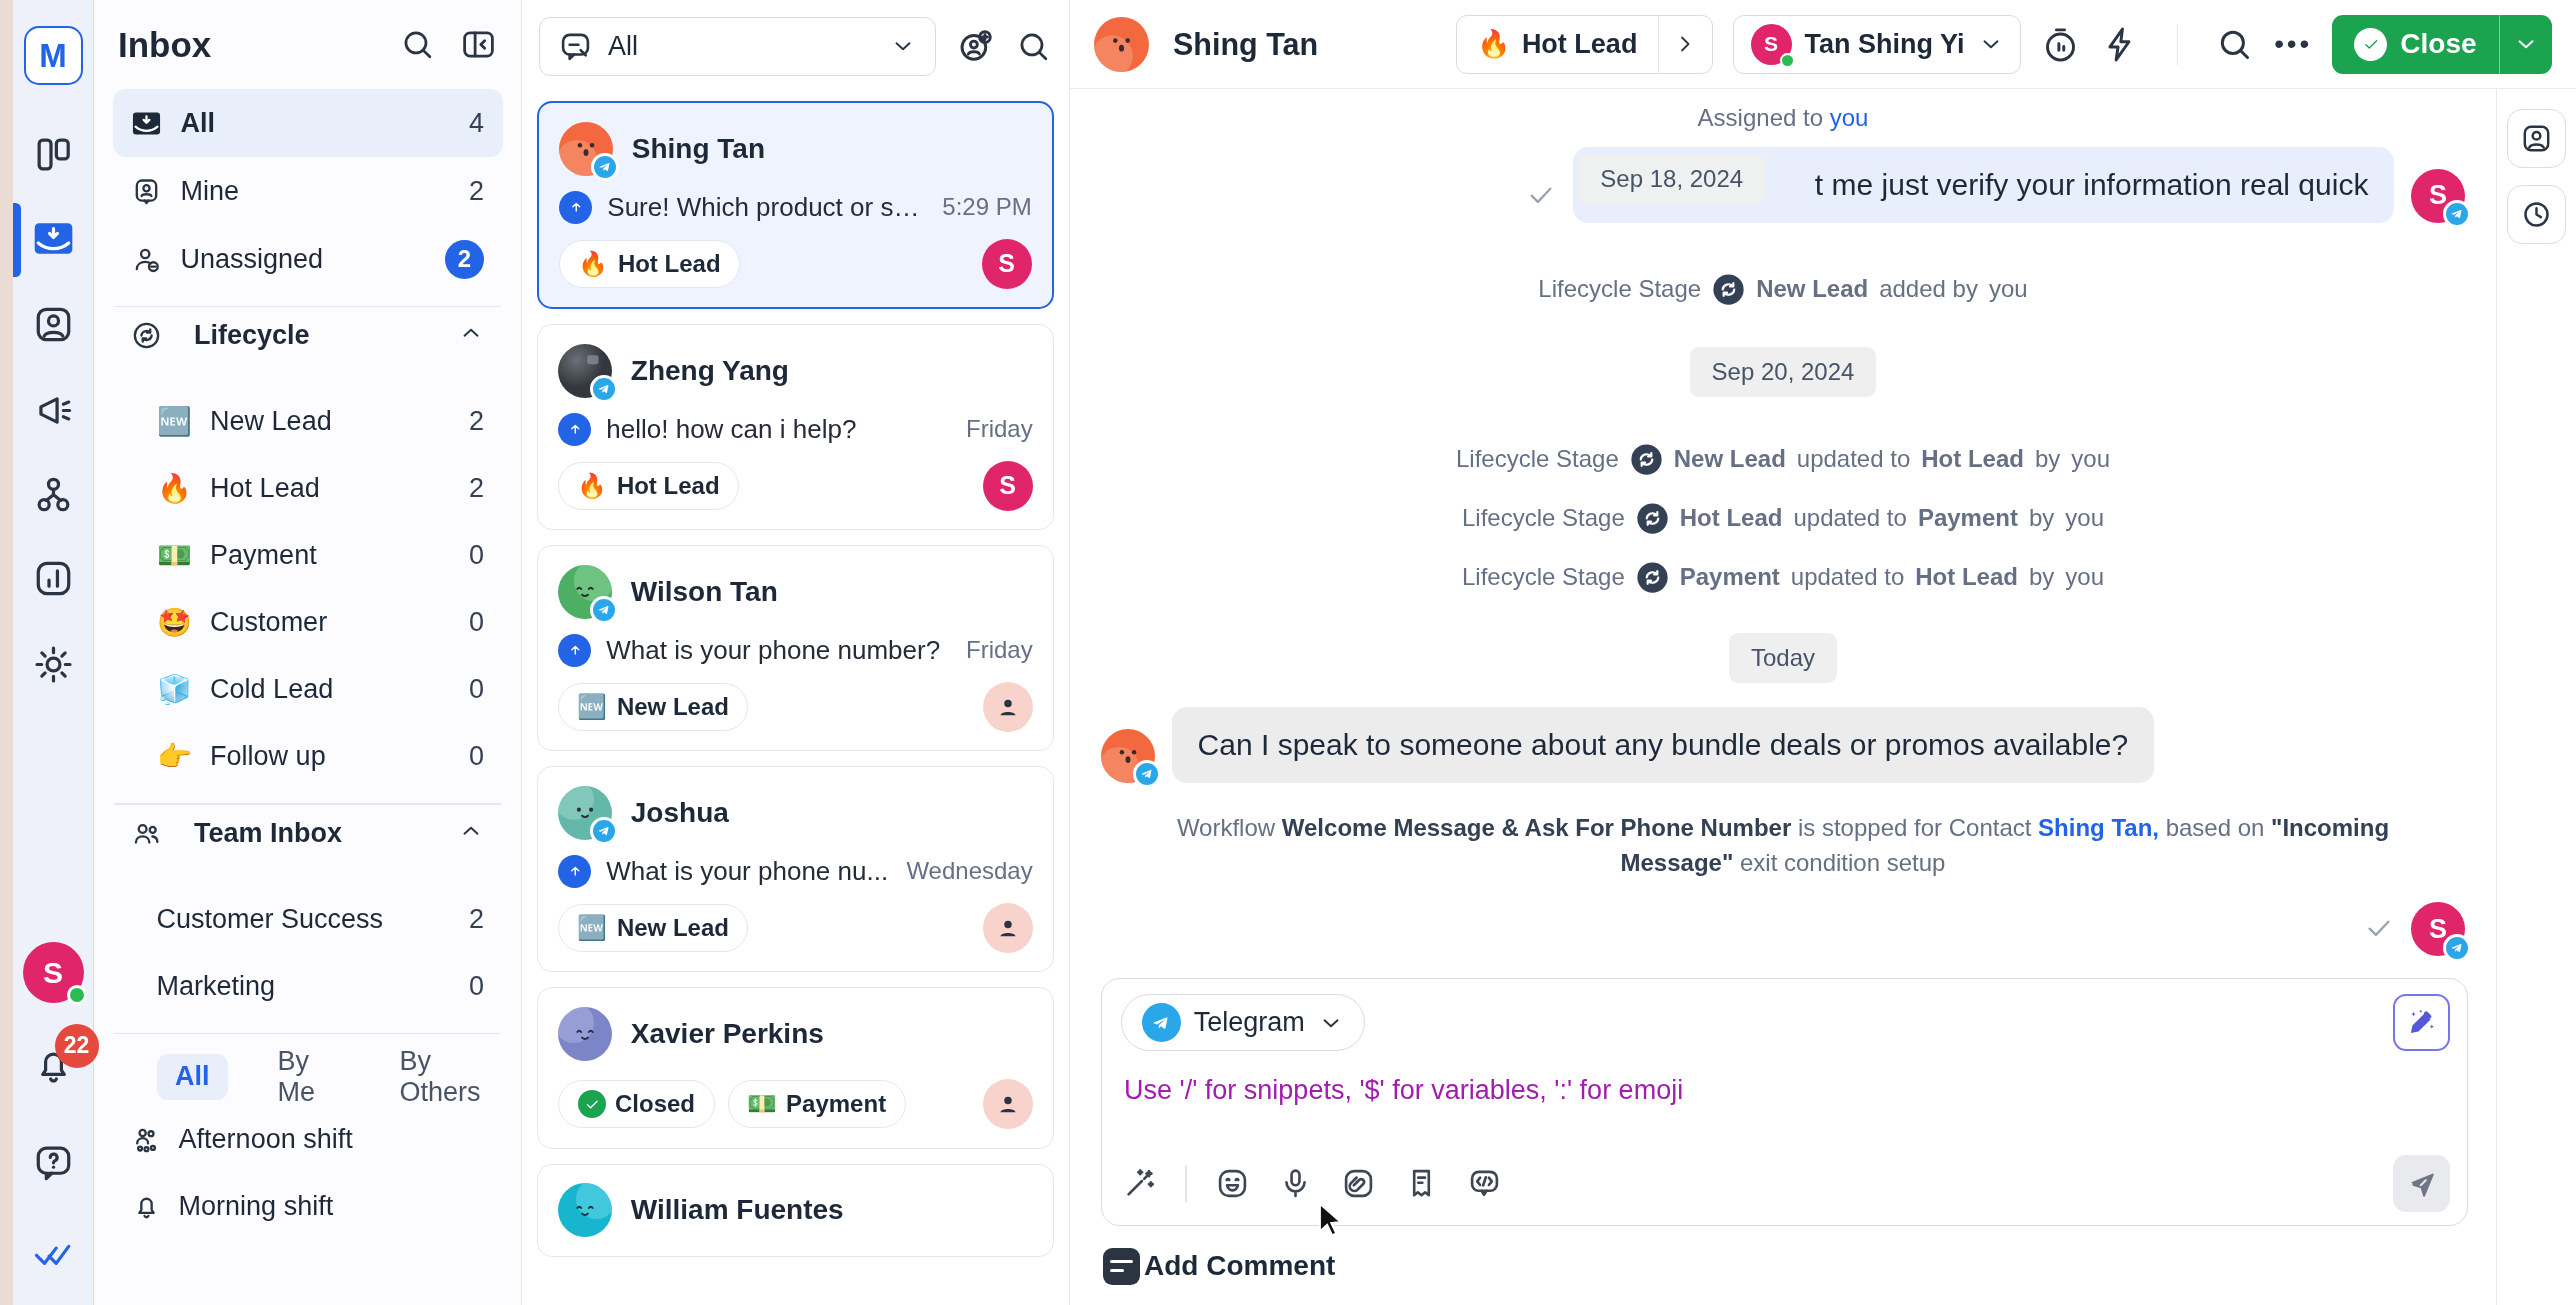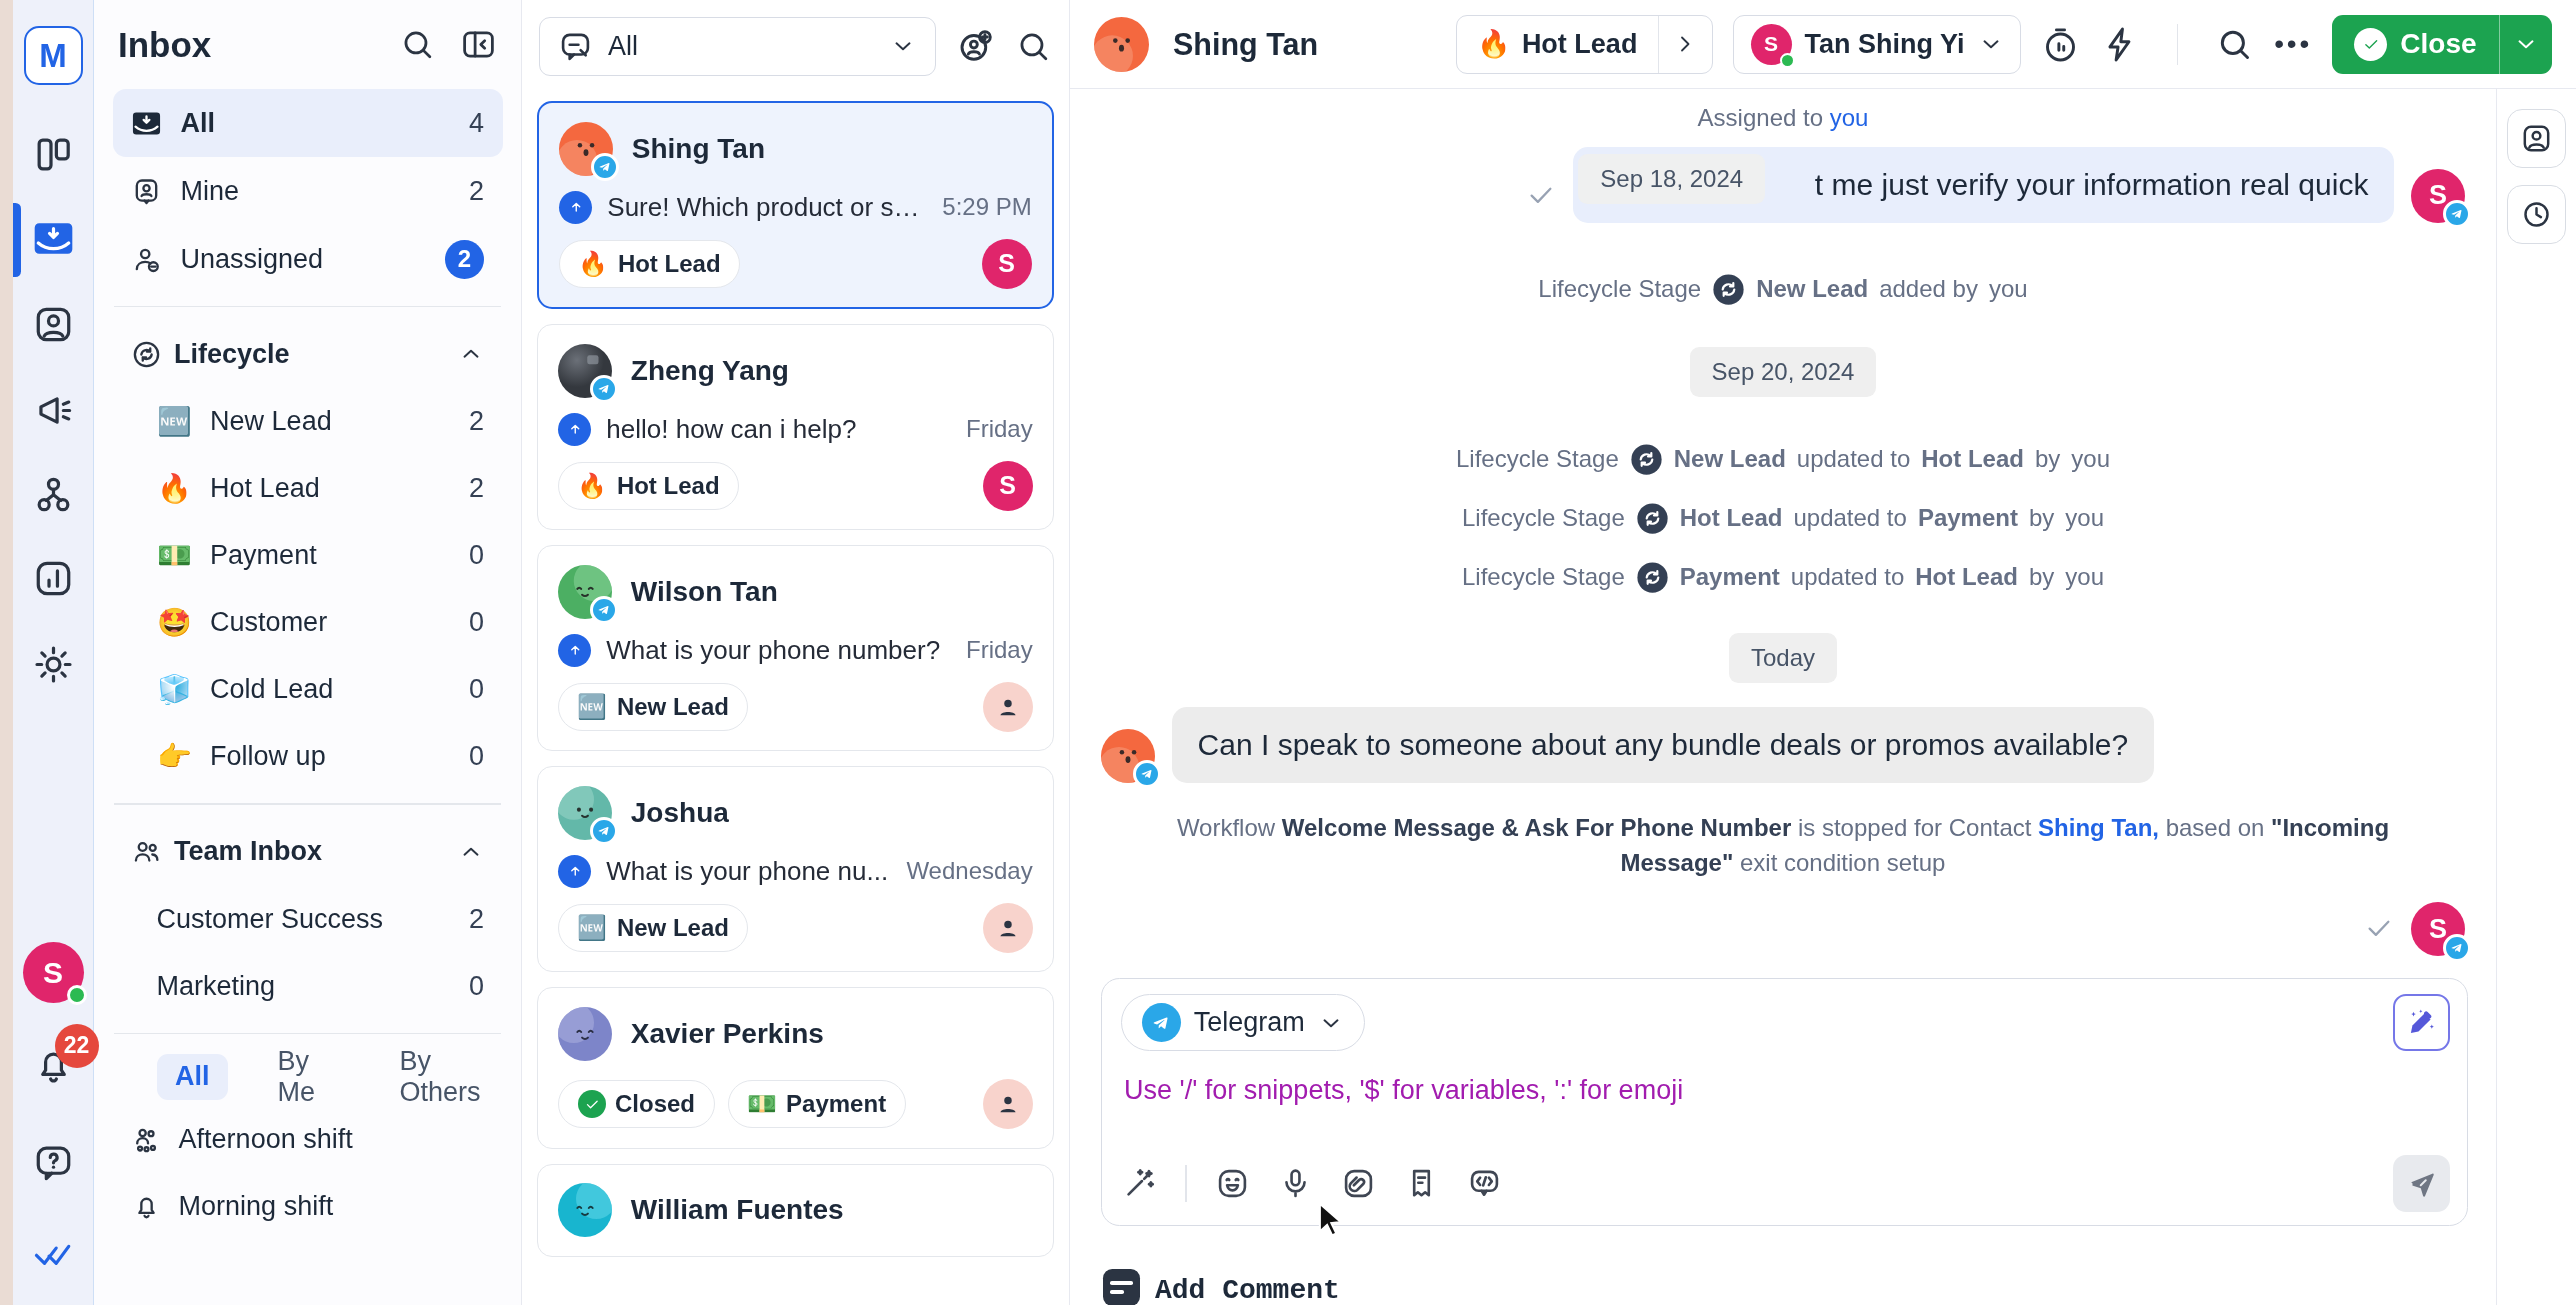--- a/index.html
+++ b/index.html
@@ -33,21 +33,21 @@
   .sb-title { flex:1; font-size:35px; font-weight:700; }
   .sb-hicon { color:#2B3442; width:37px; height:37px; }
   .sb-item { height:68px; display:flex; align-items:center; gap:18.5px; padding:0 18.5px; border-radius:13px; font-size:27px; cursor:pointer; }
   .sb-item.selected { background:#E9EEFB; }
   .sb-item .lbl { flex:1; font-weight:700; }
   .sb-item .lbl.normal { font-weight:400; }
   .sb-count { font-size:27px; color:#344054; }
   .sb-badge { min-width:39px; height:39px; border-radius:19.4px; background:#2264E5; color:#fff; font-size:24px; font-weight:700;
               display:flex; align-items:center; justify-content:center; }
   .sb-divider { height:1.4px; background:#E4E7EC; margin:13px 1.8px; }
-  .sb-section { height:68px; display:flex; align-items:center; gap:12px; padding:0 18.5px; font-size:27px; font-weight:600; cursor:pointer; }
+  .sb-section { height:68px; display:flex; gap:32px; padding:0 18.5px; font-size:27px; font-weight:600; cursor:pointer; }
   .sb-section .lbl { flex:1; }
   .sb-sec-ic { color:#2B3442; width:31px; height:31px; }
   .chev { color:#2B3442; width:26px; height:26px; }
   .sb-sub { height:67px; display:flex; align-items:center; gap:16.6px; padding:0 18.5px 0 44px; font-size:27px; cursor:pointer; }
   .sb-sub .emoji { width:37px; font-size:28px; text-align:center; flex-shrink:0; }
   .sb-sub .lbl { flex:1; }
   .sb-sub.noicon { padding-left:44px; }
   .sb-tabs { height:59px; display:flex; align-items:center; gap:31px; padding-left:44px; font-size:27px; color:#475467; }
   .sb-tab { padding:7.4px 18.5px; border-radius:11px; cursor:pointer; }
   .sb-tab.active { background:#E9EEFB; color:#2264E5; font-weight:700; }
@@ -150,21 +150,21 @@
   .channel-pill .lbl { font-size:27px; }
   .ai-btn { width:57px; height:57px; border:2.3px solid #7577E8; border-radius:13px; background:#fff; display:flex; align-items:center; justify-content:center; cursor:pointer; }
   .ai-btn svg { width:33px; height:33px; }
   .composer-input { margin:24px 22px 0; font-size:27px; color:#a21caf; cursor:text; }
   .composer-toolbar { position:absolute; left:20.3px; right:16.6px; bottom:13px; display:flex; align-items:center; gap:28px; }
   .tool-ic { color:#3F4653; width:35px; height:35px; cursor:pointer; }
   .tb-div { width:1.4px; height:37px; background:#E2E5EB; }
   .composer-toolbar .spacer { flex:1; }
   .send-btn { width:57px; height:57px; border-radius:13px; background:#E8EAEE; display:flex; align-items:center; justify-content:center; cursor:pointer; }
   .send-btn svg { width:30px; height:30px; }
-  .comment-row { height:80px; display:flex; align-items:flex-end; gap:15px; padding:0 33px; flex-shrink:0; cursor:pointer;font-family:Liberation Mono, monospace; }
+  .comment-row { height:80px; display:flex; align-items:center; gap:4px; padding:0 33px; flex-shrink:0; cursor:pointer; }
   .comment-ic { width:37px; height:37px; border-radius:9.2px; background:#2B3442; display:flex; flex-direction:column; justify-content:center; gap:5.5px; padding:0 7.4px; }
   .comment-ic i { display:block; height:3.7px; border-radius:1.8px; background:#fff; }
   .comment-ic i:last-child { width:60%; }
   .comment-lbl { font-size:28px; font-weight:600; }
 
   .cursor { position:absolute; left:1317px; top:1202px; z-index:50; pointer-events:none; }
 </style>
 </head>
 <body>
 

